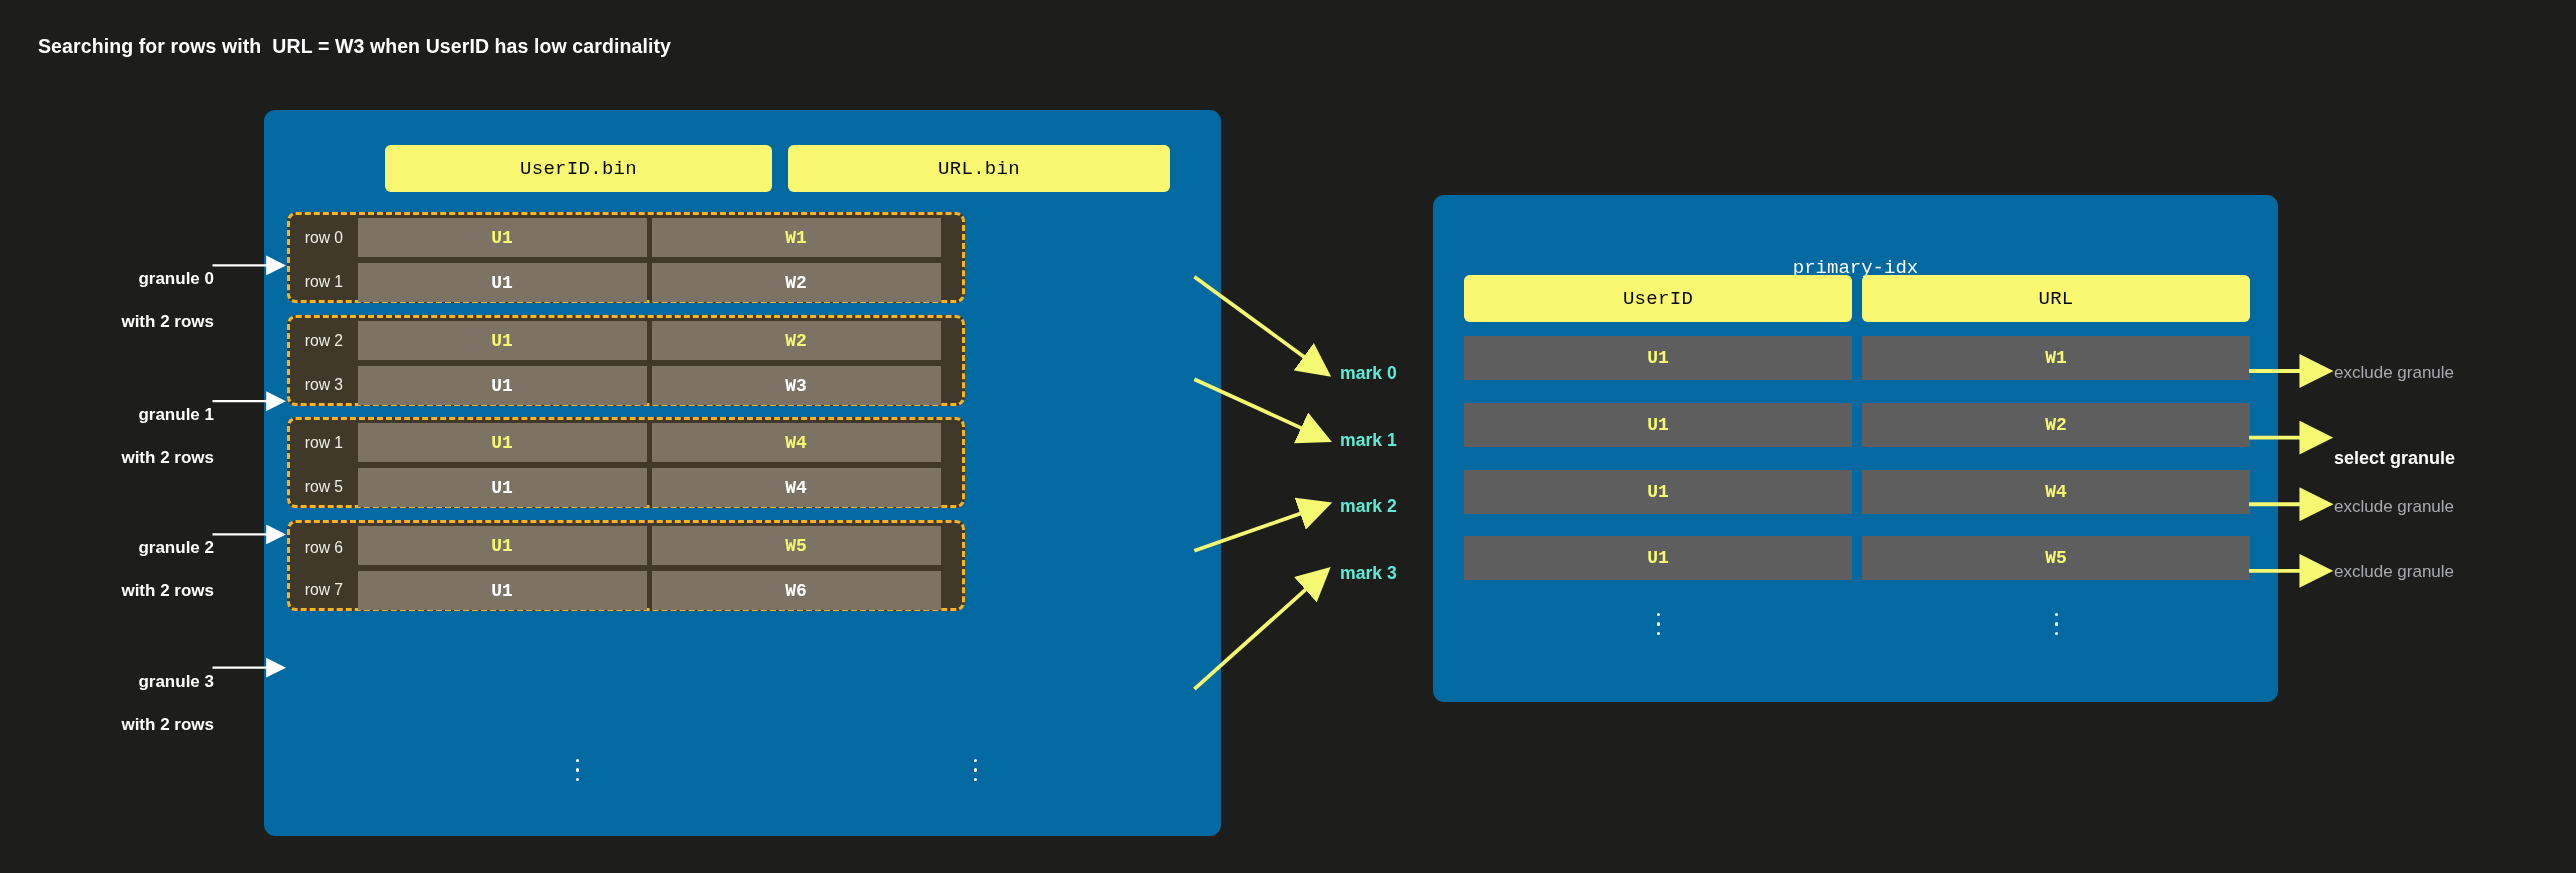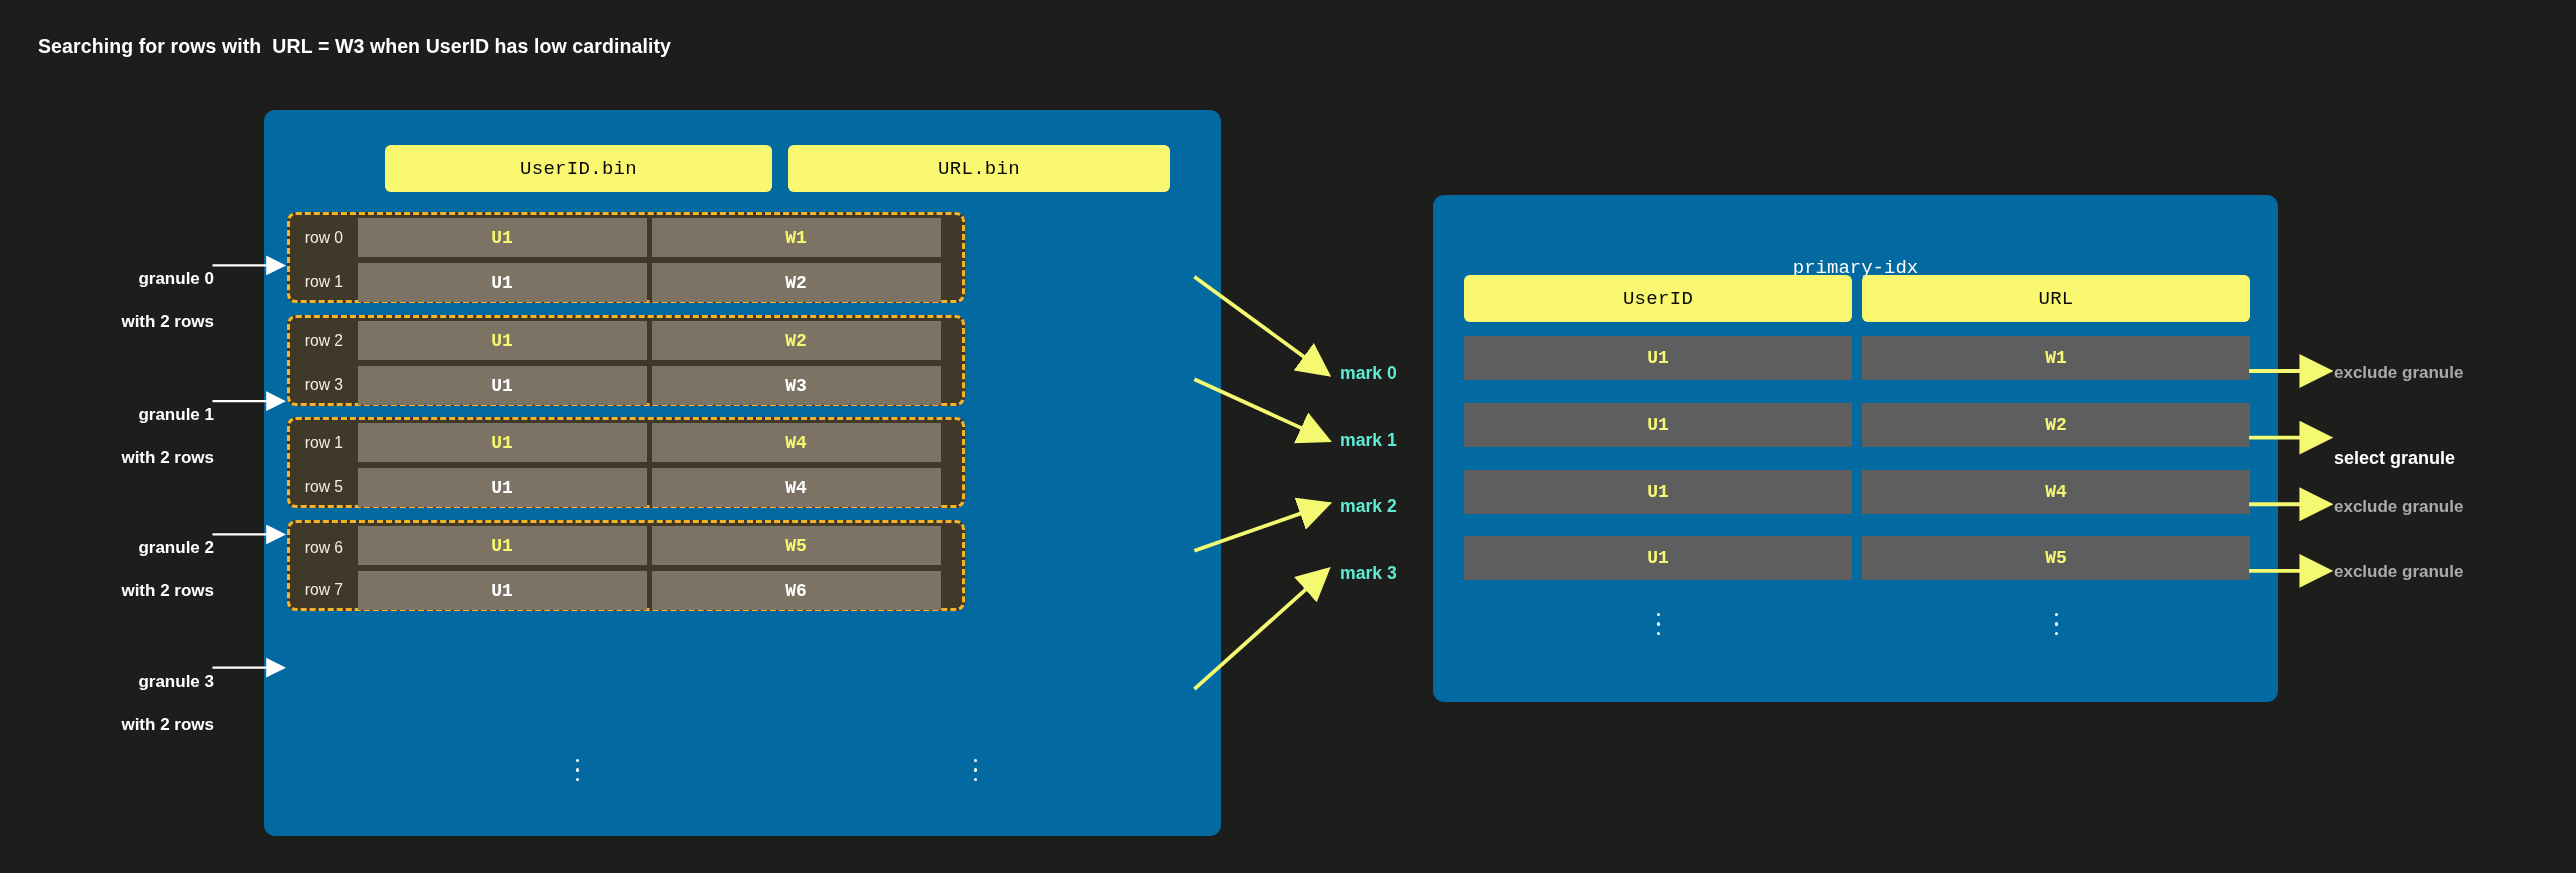--- a/index.html
+++ b/index.html
@@ -64,21 +64,21 @@
 
   
   .mark-label{
     position:absolute;font-size:17.6px;font-weight:bold;color:#5eead4;white-space:pre;
   }
 
   
   .verdict{
     position:absolute;font-size:17px;white-space:pre;
   }
-  .verdict.exclude{color:#a9aab0;font-weight:bold;}
+  .verdict.exclude{color:#a9aab0;font-weight:normal;}
   .verdict.select{color:#ffffff;font-weight:bold;font-size:18px;}
 
   
   .vdots{
     position:absolute;width:8.8px;
     display:flex;flex-direction:column;align-items:center;justify-content:space-between;
   }
   .vdots i{display:block;width:3.1px;height:3.1px;border-radius:50%;background:#ffffff;}
 
   

